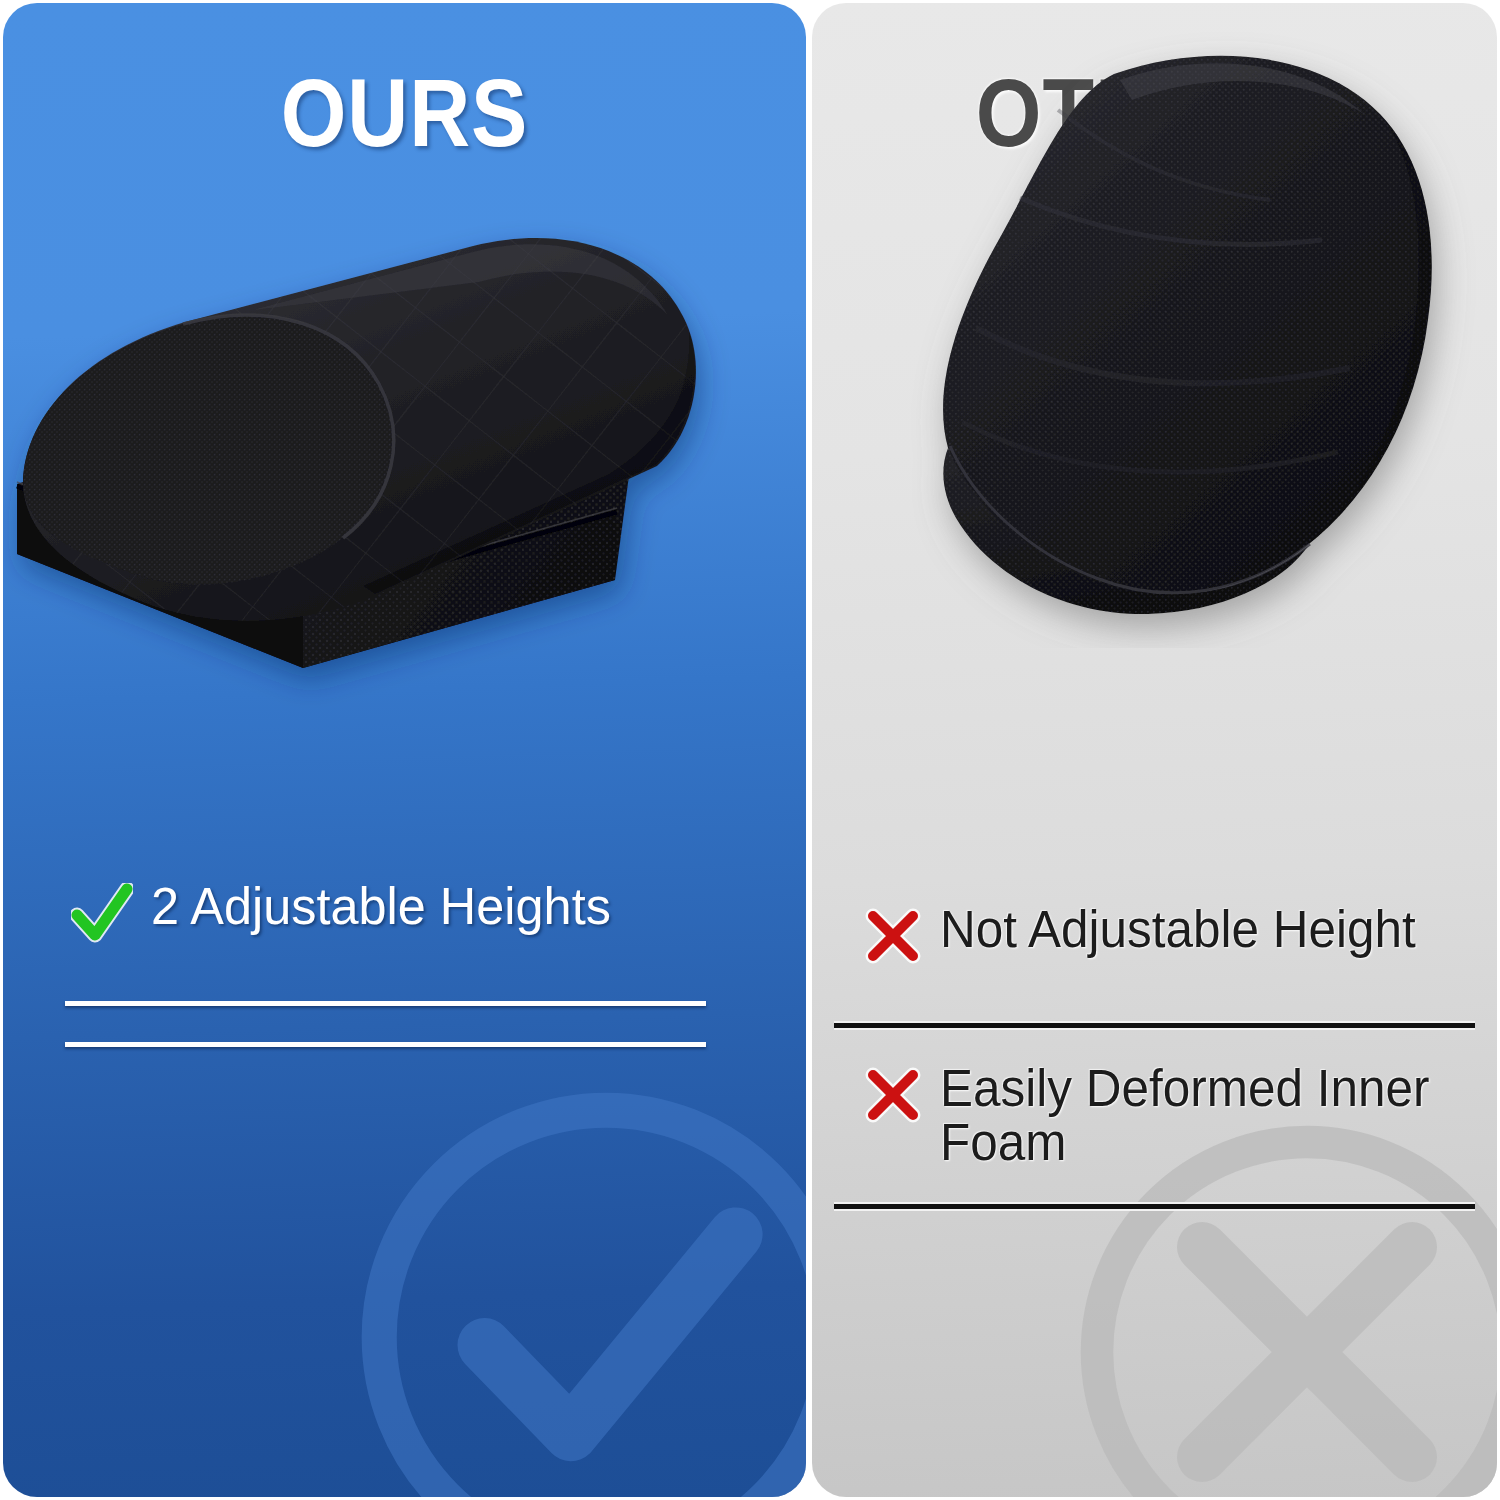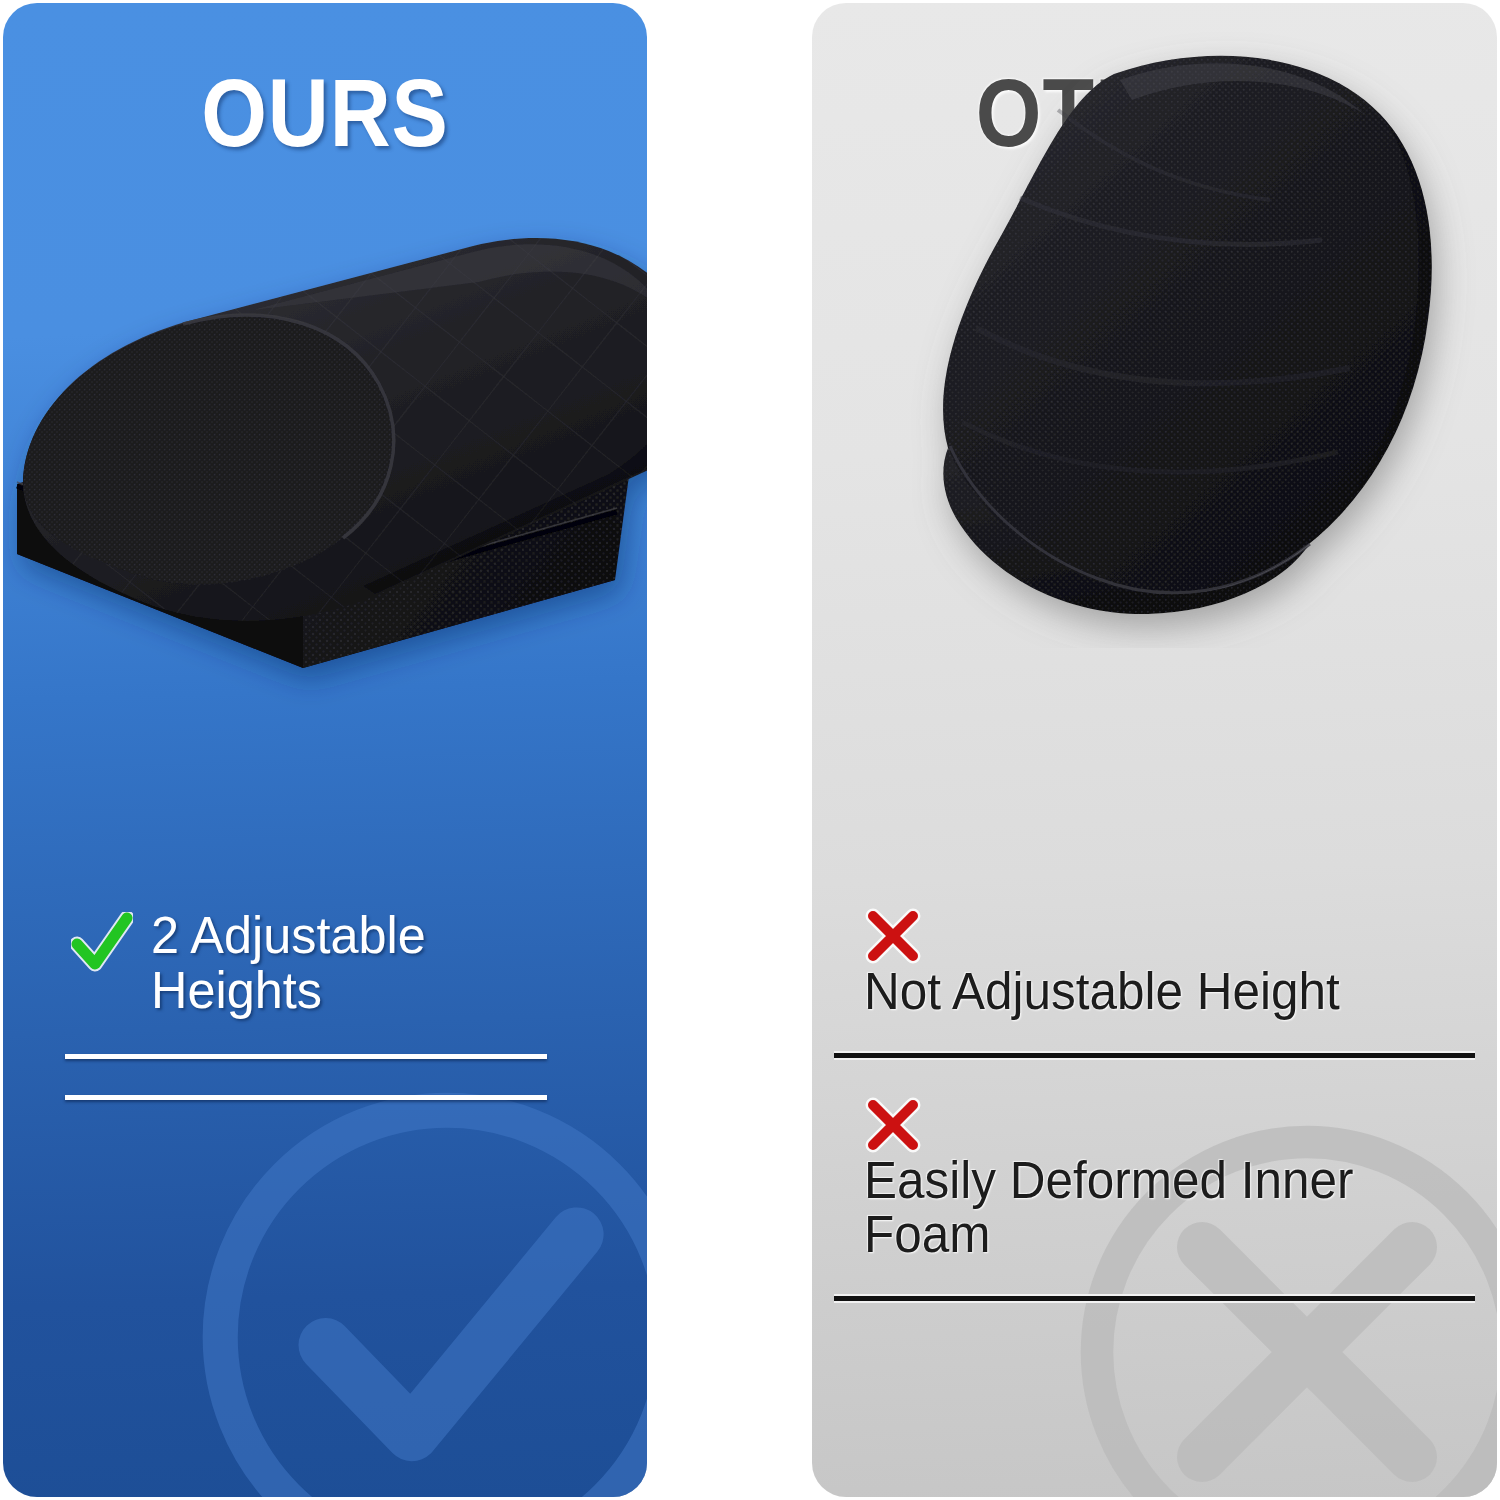--- a/index.html
+++ b/index.html
@@ -1,21 +1,21 @@
 <!DOCTYPE html>
 <html><head>
 <meta charset="utf-8">
 <style>
   html,body{margin:0;padding:0;background:#ffffff;}
   body{width:1500px;height:1500px;overflow:hidden;font-family:"Liberation Sans",sans-serif;}
   #stage{position:relative;width:1500px;height:1500px;background:#ffffff;}
 
   
   .panel{position:absolute;top:3px;height:1494px;overflow:hidden;}
-  #panel-ours{left:3px;width:644px;border-radius:34px;
+  #panel-ours{left:3px;width:803px;border-radius:34px;
     background:linear-gradient(178deg,#4a90e2 0%,#4a8fe1 22%,#3576c9 46%,#2a62b0 68%,#21529d 86%,#1d4e96 100%);}
   #panel-others{left:812px;width:685px;border-radius:34px;
     background:linear-gradient(178deg,#e8e8e8 0%,#e4e4e4 30%,#dcdcdc 58%,#cfcfcf 82%,#c6c6c6 100%);}
 
   
   .heading{position:absolute;width:100%;text-align:center;font-weight:700;
     font-size:96px;letter-spacing:1px;line-height:1;
     font-family:"Liberation Sans",sans-serif;transform:scaleX(.88);}
   #heading-ours{top:62px;color:#ffffff;text-shadow:3px 3px 4px rgba(10,40,90,.45);}
   #heading-others{top:62px;color:#4a4a4a;text-shadow:2px 2px 3px rgba(255,255,255,.9),-1px -1px 2px rgba(255,255,255,.8);}
@@ -25,26 +25,26 @@
   #watermark-check{right:-70px;bottom:-110px;width:540px;height:540px;opacity:1;}
   #watermark-cross{right:-60px;bottom:-105px;width:500px;height:500px;opacity:1;}
 
   
   .product{position:absolute;}
   #product-ours{left:0px;top:195px;width:770px;height:650px;}
   #product-others{left:40px;top:25px;width:640px;height:620px;}
 
   
   .features{position:absolute;left:0;width:100%;}
-  #features-ours{top:905px;}
+  #features-ours{top:876px;}
   #features-others{top:900px;}
 
   .feature-row{position:relative;display:flex;align-items:flex-start;}
   #features-ours .feature-row{padding:0 52px 0 68px;min-height:86px;}
-  #features-others .feature-row{padding:0 30px 0 52px;min-height:86px;flex-direction:column;}
+  #features-others .feature-row{padding:0 30px 0 52px;min-height:86px;}
 
   .mark{flex:0 0 auto;margin-right:18px;margin-top:4px;}
   .mark svg{display:block;}
 
   .feature-label{font-weight:400;line-height:1.06;letter-spacing:0px;}
   #features-ours .feature-label{font-size:52px;color:#ffffff;
     text-shadow:2px 2px 3px rgba(8,34,78,.55);transform:scaleX(.97);transform-origin:left center;}
   #features-others .feature-label{font-size:51px;color:#1c1c1c;
     text-shadow:1px 1px 2px rgba(255,255,255,.95),-1px -1px 1px rgba(255,255,255,.7);
     transform:scaleX(.97);transform-origin:left center;}

